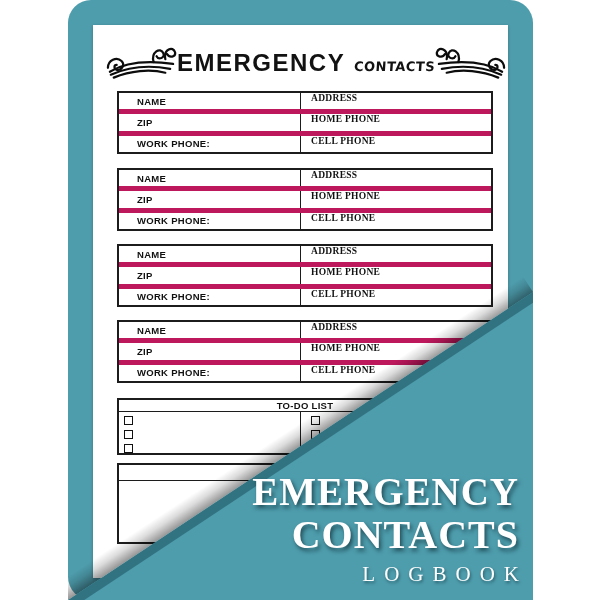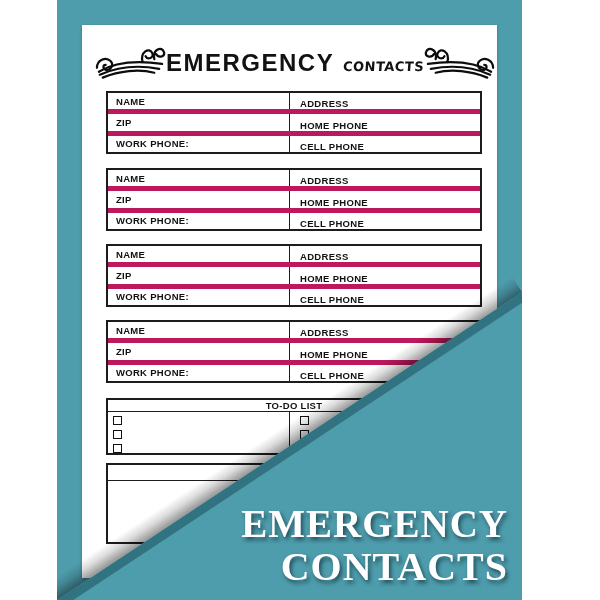--- a/index.html
+++ b/index.html
@@ -1,39 +1,39 @@
 <!DOCTYPE html>
 <html><head>
 <meta charset="utf-8">
 <style>
   html,body{margin:0;padding:0;background:#ffffff;}
   #frame{position:relative;width:600px;height:600px;background:#ffffff;overflow:hidden;
          font-family:"Liberation Sans",sans-serif;}
   
-  .cover{position:absolute;left:57px;top:0;width:465px;height:600px;background:#4E9DAD;}
+  .cover{position:absolute;left:68px;top:0;width:465px;height:600px;background:#4E9DAD;border-radius:23px;}
   
   .page{position:absolute;left:25px;top:25px;width:415px;height:553px;background:#ffffff;
         box-shadow:0 1px 3px rgba(0,0,0,0.25);}
   
   .page-header{display:flex;justify-content:space-between;align-items:center;
                padding:16px 12px 0 12px;height:44px;}
   .flourish{width:72px;height:40px;flex:0 0 auto;}
   .flourish.mirror{transform:scaleX(-1);}
   .brand{display:flex;align-items:baseline;gap:9px;}
   .brand-main{font-weight:900;font-size:24px;letter-spacing:1.5px;color:#121212;line-height:1;}
   .brand-sub{font-family:"DejaVu Sans",sans-serif;font-weight:700;font-size:13px;
              letter-spacing:0.5px;color:#121212;transform:skewX(-4deg);}
   
   .ctable{position:absolute;left:24px;width:376px;height:63px;border:2px solid #1c1c1c;
           background:#fff;display:flex;flex-direction:column;box-sizing:border-box;}
   .ctable .crow{flex:1;display:flex;border-top:5px solid #be185d;}
   .ctable .crow:first-child{border-top:none;}
   .cell-l{width:182px;box-sizing:border-box;border-right:1px solid #1c1c1c;
-          display:flex;align-items:center;padding-left:8px;}
-  .cell-r{flex:1;display:flex;align-items:flex-end;padding-left:10px;}
+          display:flex;align-items:center;padding-left:18px;}
+  .cell-r{flex:1;display:flex;align-items:flex-start;padding-left:10px;font-family:Liberation Serif, serif;}
   .flabel{font-weight:bold;font-size:9.5px;letter-spacing:0.3px;color:#111;}
   .t1{top:66px}.t2{top:143px}.t3{top:219px}.t4{top:295px}
   
   .todo{position:absolute;left:24px;top:373px;width:376px;height:57px;border:2px solid #1c1c1c;
         box-sizing:border-box;display:flex;flex-direction:column;background:#fff;}
   .todo-header{height:15px;border-bottom:1px solid #1c1c1c;display:flex;align-items:center;
                justify-content:center;}
   .todo-body{flex:1;display:flex;}
   .todo-col-l{width:182px;box-sizing:border-box;border-right:1px solid #1c1c1c;
               padding:4px 0 0 5px;display:flex;flex-direction:column;gap:5px;}
@@ -229,16 +229,17 @@
       <polygon points="0,600 465,292 452,272 -13,580" fill="url(#edgeShadow)"></polygon>
 
       <polygon points="0,600 465,292 465,600" fill="#4E9DAD"></polygon>
 
       <polygon points="0,600 465,292 470,299.5 5,607.5" fill="rgba(6,48,58,0.38)"></polygon>
     </svg>
 
     <div class="title-block">
       <div class="tb-line1">EMERGENCY</div>
       <div class="tb-line2">CONTACTS</div>
+      <div class="tb-line3">LOGBOOK</div>
     </div>
 
   </div>
 </div>
 
 </body></html>

